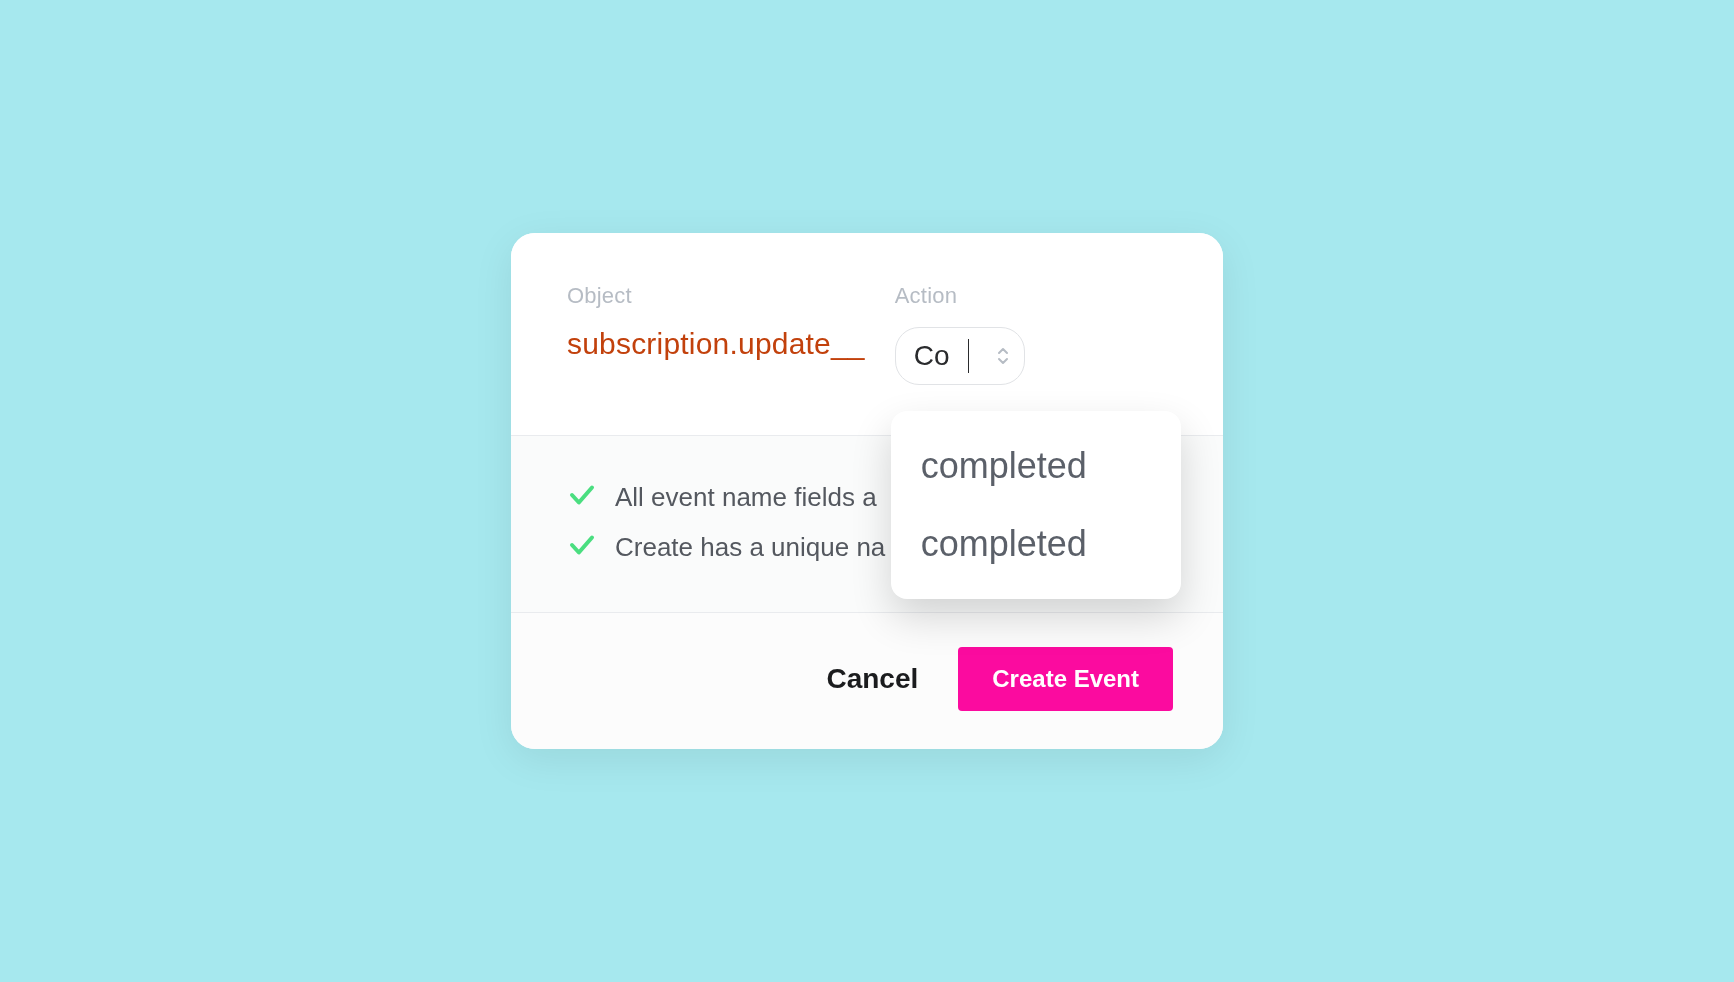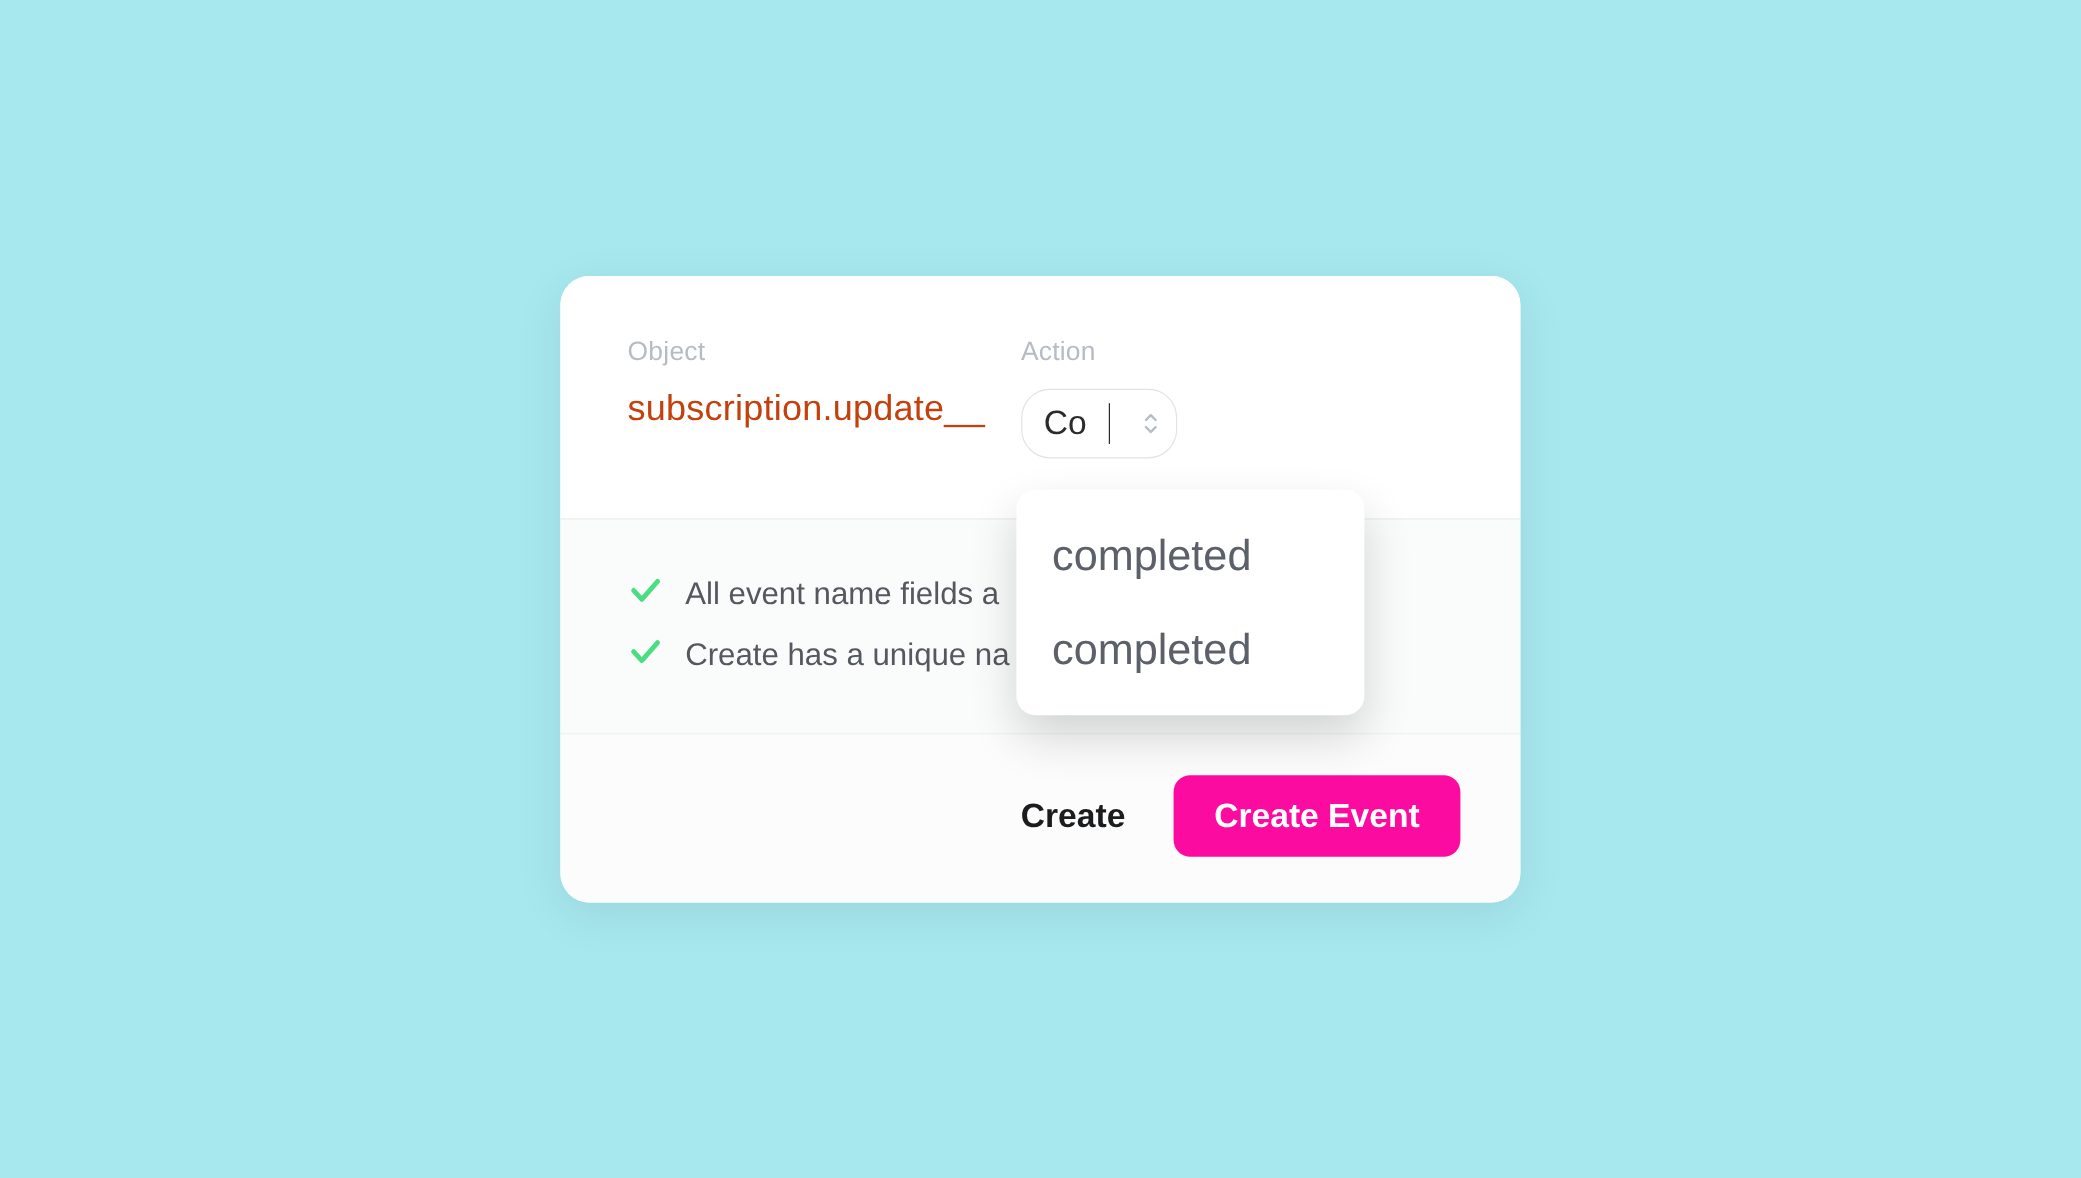--- a/index.html
+++ b/index.html
@@ -7,21 +7,21 @@
       font-family: -apple-system, BlinkMacSystemFont, 'Segoe UI', Helvetica, Arial, sans-serif;
       background: #a6e8ee;
       width: 1734px;
       height: 982px;
       display: flex;
       align-items: center;
       justify-content: center;
       overflow: hidden;
     }
     .card {
-      width: 800px;
+      width: 712px;
       background: #fcfcfc;
       border-radius: 24px;
       box-shadow: 0 10px 40px rgba(0,0,0,0.08);
       position: relative;
       overflow: visible;
     }
     .section-top {
       background: #ffffff;
       padding: 50px 50px 50px 56px;
       border-radius: 24px 24px 0 0;
@@ -129,26 +129,26 @@
     .btn-cancel {
       font-size: 28px;
       font-weight: 700;
       color: #1b1c1e;
       background: transparent;
       border: none;
       cursor: pointer;
       font-family: inherit;
     }
     .btn-primary {
-      font-size: 28px;
+      font-size: 24px;
       font-weight: 700;
       color: #fff;
       background: #fb0b9f;
       border: none;
-      border-radius: 14px;
+      border-radius: 4px;
       padding: 18px 34px;
       cursor: pointer;
       font-family: inherit;
     }
   </style>
 </head>
 <body>
 
 <div class="card">
 
@@ -189,17 +189,17 @@
       <span class="check-icon">
         <svg width="30" height="30" viewBox="0 0 24 24" fill="none">
           <path d="M4 12 L9.5 18 L20 6" stroke="#4ade80" stroke-width="3.2" stroke-linecap="round" stroke-linejoin="round"></path>
         </svg>
       </span>
       <span class="check-text">Create has a unique na</span>
     </div>
   </div>
 
   <div class="section-footer">
-    <button class="btn-cancel">Create</button>
+    <button class="btn-cancel">Cancel</button>
     <button class="btn-primary">Create Event</button>
   </div>
 
 </div>
 
 </body></html>

